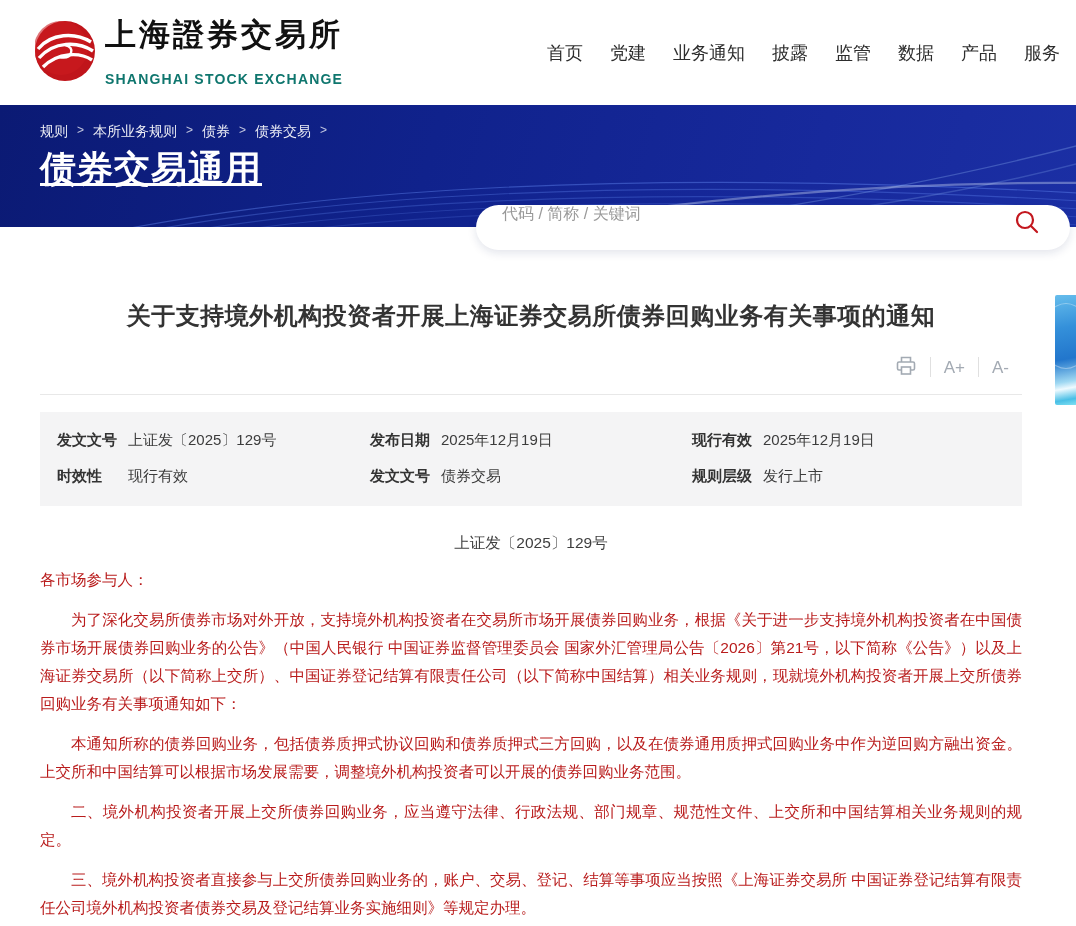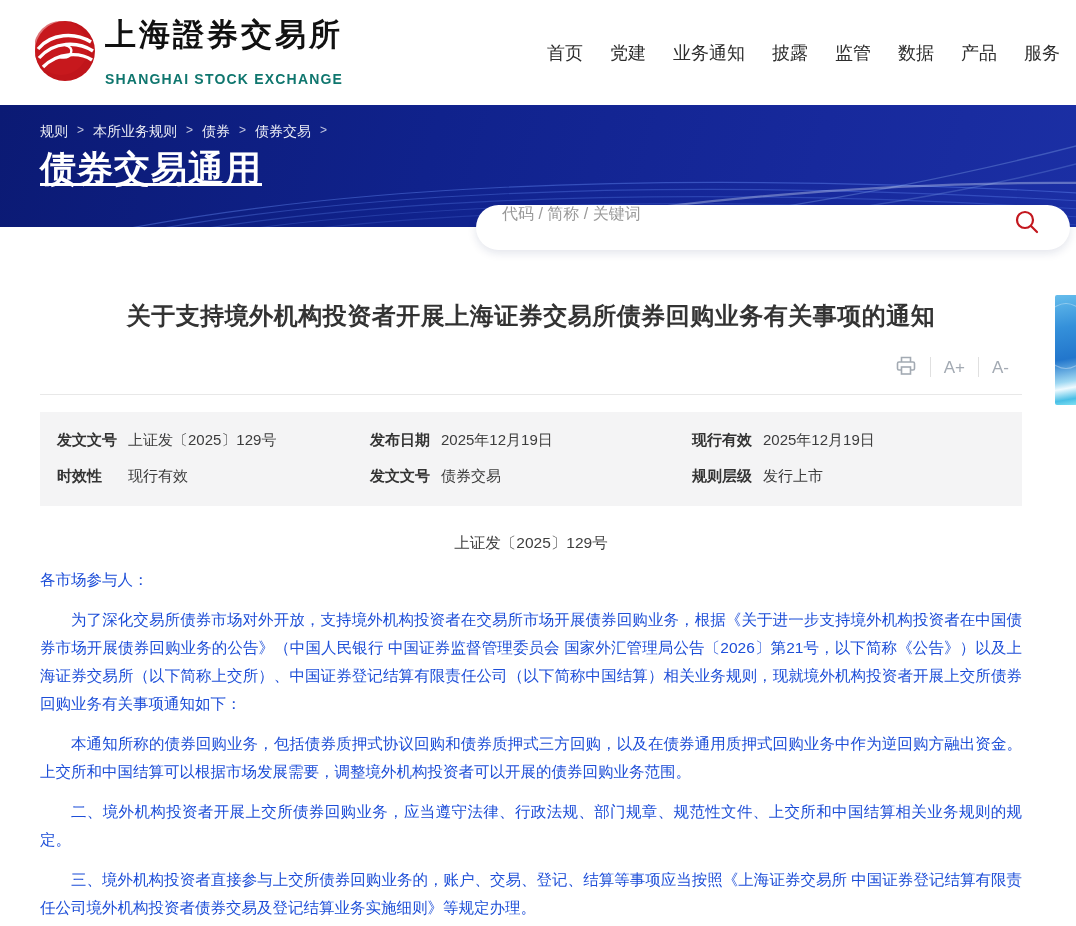--- a/index.html
+++ b/index.html
@@ -49,21 +49,21 @@
   .rule { margin-top:14px; border:none; border-top:1px solid #e8e8e8; height:0; }
 
   .meta-box { margin-top:17px; background:#f4f4f5; padding:19px 0 20px 17px;
     display:grid; grid-template-columns:313px 322px 1fr; row-gap:17px; }
   .meta-field { display:flex; align-items:center; font-size:15px; }
   .meta-label { font-weight:bold; color:#333; width:71px; flex:0 0 71px; }
   .meta-value { color:#3c3c3c; }
 
   .doc-no { margin-top:27px; text-align:center; font-size:15.5px; color:#3f3f3f; }
   .body-text { margin-top:7px; }
-  .body-text p { font-size:15.5px; color:#1d4ed8; line-height:28px; text-align:justify;
+  .body-text p { font-size:15.5px; color:#b91c1c; line-height:28px; text-align:justify;
     margin-top:12px; text-indent:2em; }
   .body-text p.salutation { text-indent:0; }
 
   
   .side-float { position:absolute; right:0; top:295px; width:21px; height:110px; cursor:pointer;
     background:linear-gradient(170deg,#66bdec 0%,#3490da 30%,#2276cc 58%,#9fd8f2 78%,#eefaff 84%,#49bfe6 94%,#7fe0f2 100%);
     border-radius:2px 0 0 2px; z-index:6; overflow:hidden; }
   .side-float:after { content:""; position:absolute; left:-14px; top:8px; width:48px; height:64px;
     border-radius:50%; border:1px solid rgba(255,255,255,.35); }
 </style>

